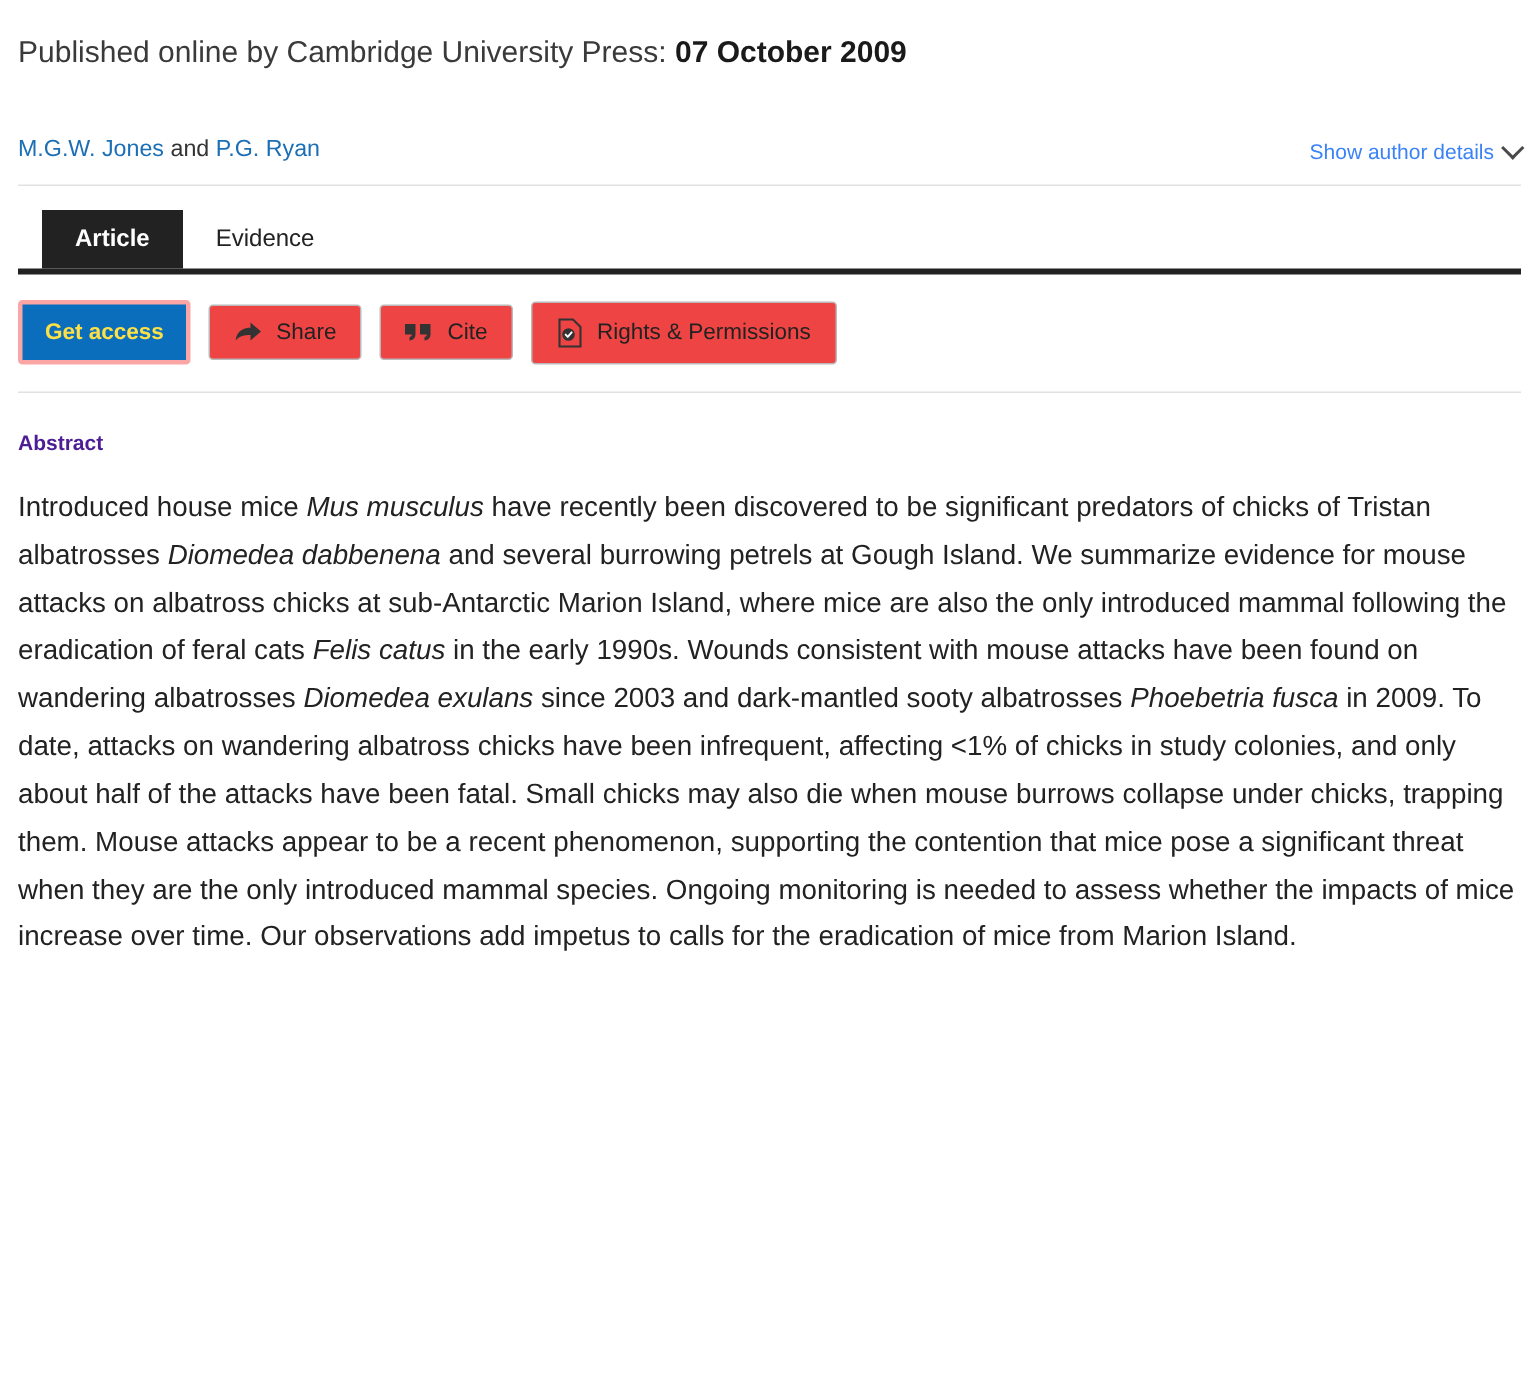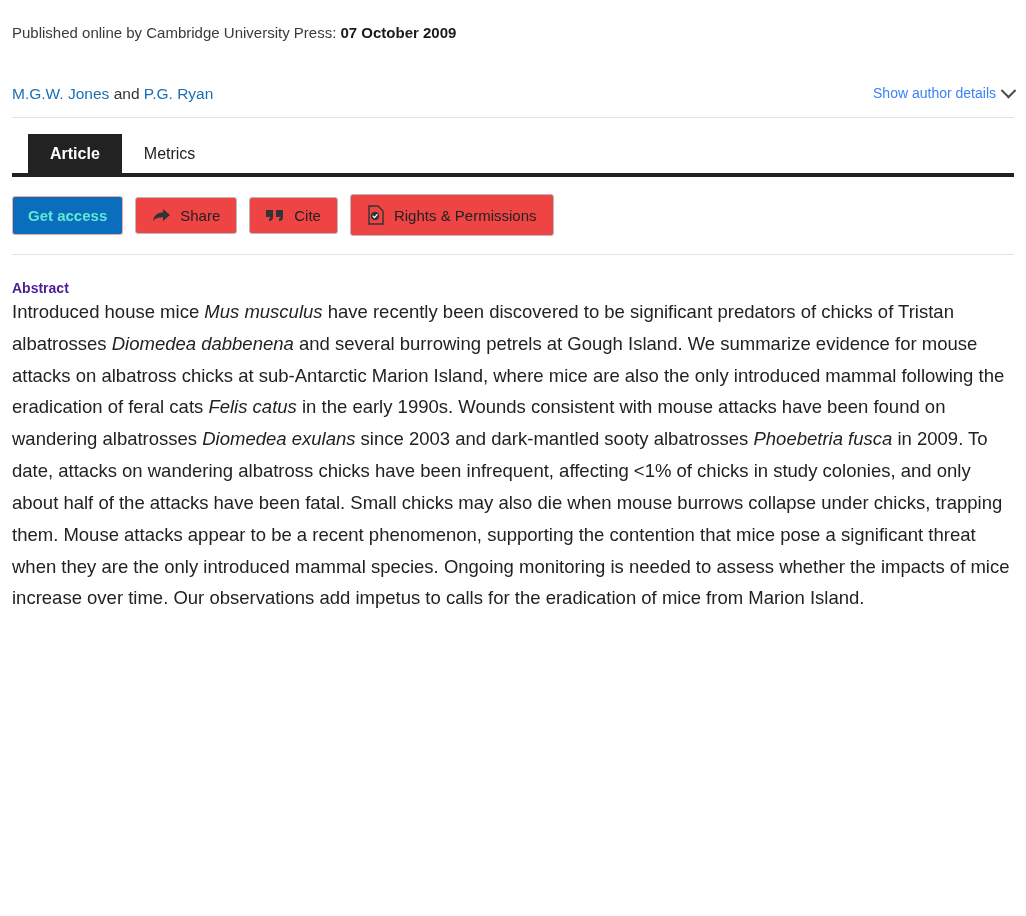--- a/index.html
+++ b/index.html
@@ -22,31 +22,31 @@
   .title {
     font-size: 31px;
     line-height: 1.28;
     font-weight: bold;
     color: #1a1a1a;
     margin: 6px 0 0 0;
     letter-spacing: -0.2px;
   }
   .pubdate {
     margin-top: 24px;
-    font-size: 15px;
+    font-size: 20px;
     color: #3a3a3a;
   }
   .pubdate .bold {
     font-weight: bold;
     color: #1a1a1a;
   }
   .authors-row {
     margin-top: 44px;
     display: flex;
-    align-items: flex-start;
+    align-items: flex-end;
     justify-content: space-between;
     padding-bottom: 14px;
     border-bottom: 1px solid #e2e2e2;
   }
   .authors {
     font-size: 15.5px;
     color: #333;
   }
   .author-link {
     color: #1c6fb5;
@@ -110,34 +110,35 @@
     border-radius: 3px;
     cursor: pointer;
     background: #ef4444;
     border: 1px solid #b9b9b9;
     color: #222;
     padding: 10px 16px;
     line-height: 1;
   }
   .btn-primary {
     background: #0a6ebd;
-    border: 1px solid #fca5a5;
-    color: #5eead4;
+    border: 3px solid #fca5a5;
+    color: #fde047;
     font-weight: bold;
     padding: 11px 15px;
   }
   .btn .ico { display: inline-flex; align-items: center; }
   
   .abstract-head {
     margin-top: 25px;
     font-size: 14px;
     font-weight: bold;
     color: #4c1d95;
   }
   .abstract-body {
+    margin-top: 19px;
     font-size: 18.5px;
     line-height: 1.72;
     color: #222;
     max-width: 1002px;
   }
   .abstract-body i { font-style: italic; }
 </style>
 </head>
 <body>
 
@@ -154,21 +155,21 @@
       <a class="author-link">M.G.W. Jones</a><span class="and">&nbsp;</span><span class="and">and</span><span class="and">&nbsp;</span><a class="author-link">P.G. Ryan</a>
     </div>
     <div class="show-details">
       <span>Show author details</span>
       <span class="chev"></span>
     </div>
   </div>
 
   <div class="tabs">
     <button class="tab active">Article</button>
-    <button class="tab">Metrics</button>
+    <button class="tab">Evidence</button>
   </div>
 
   <div class="actions">
     <button class="btn btn-primary">Get access</button>
 
     <button class="btn">
       <span class="ico">
         <svg width="19" height="15" viewBox="0 0 19 15">
             <path d="M1 13 C2 6, 7 4.5, 11 4.5 L11 1 L18 7 L11 13 L11 9.3 C7 9.3, 3.5 10, 1 13 Z" fill="#333"></path>
           </svg>

